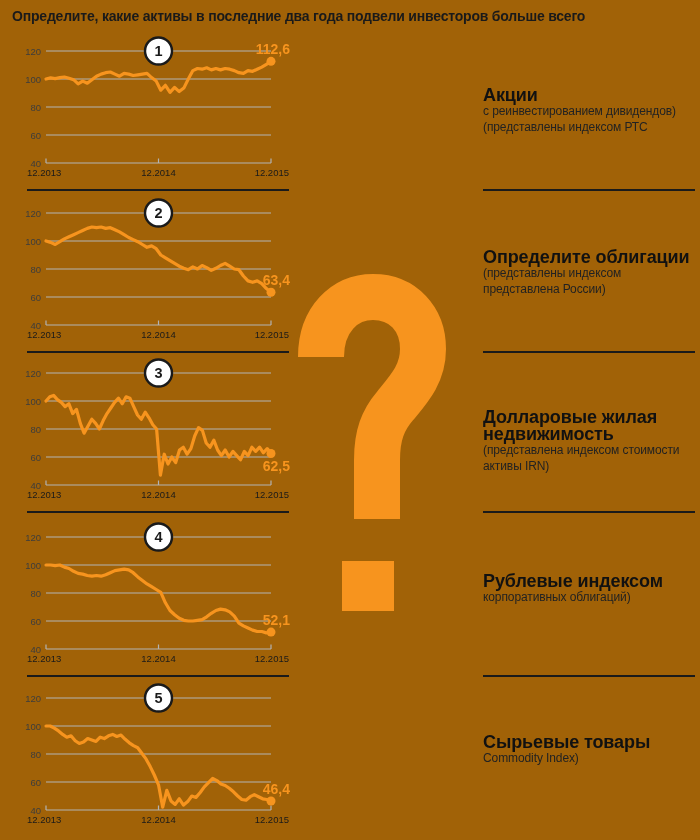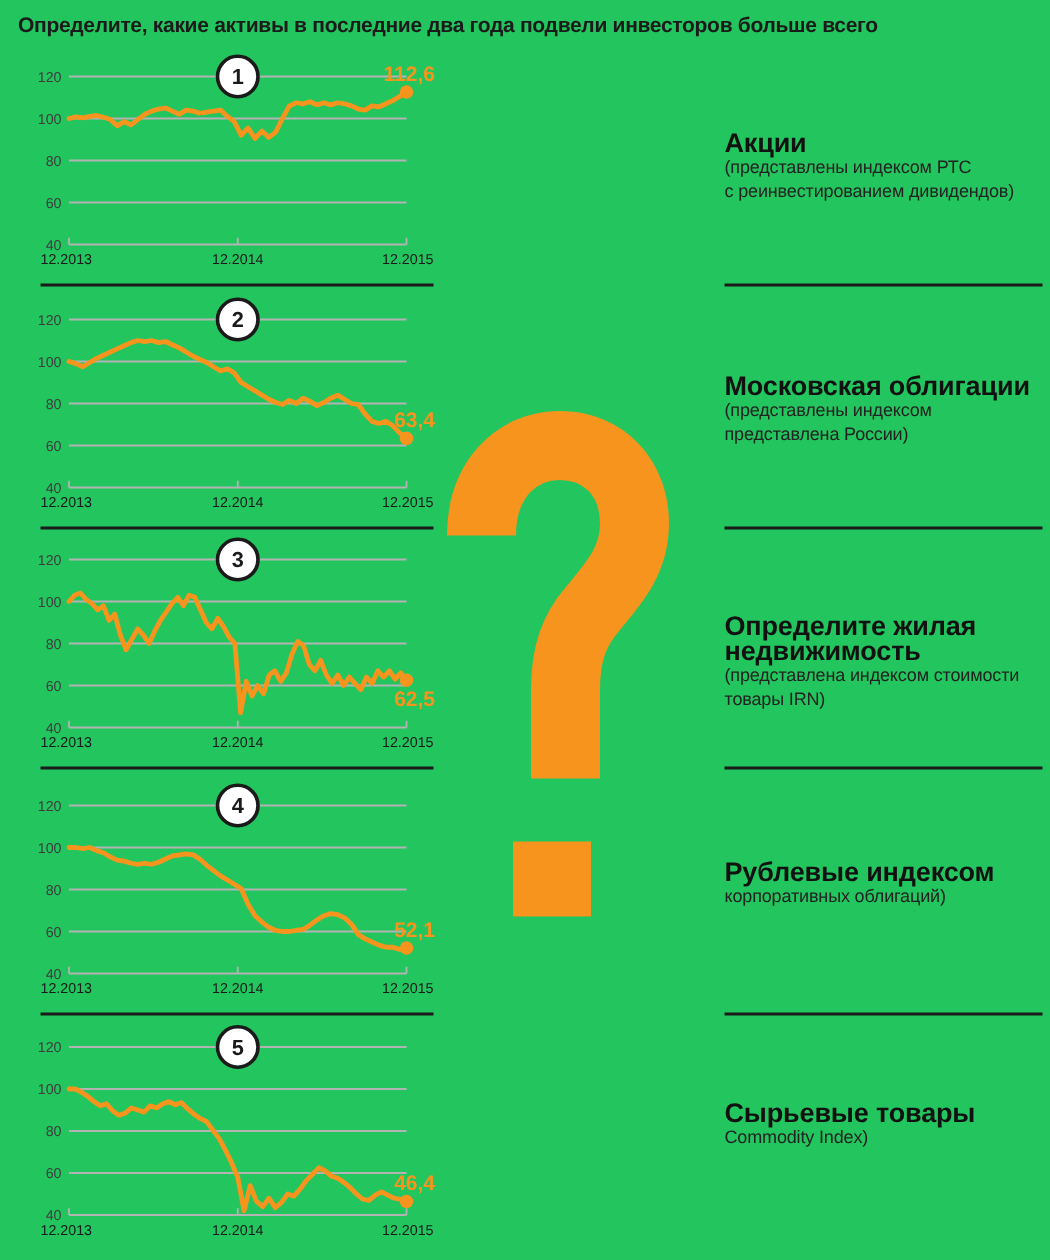--- a/index.html
+++ b/index.html
@@ -1,17 +1,17 @@
 <!DOCTYPE html>
 <html><head>
 <meta charset="utf-8">
 <style>
   html,body{margin:0;padding:0;background:#fff;}
   body{width:700px;height:840px;overflow:hidden;font-family:"Liberation Sans",sans-serif;}
-  .canvas{position:relative;width:700px;height:840px;background:#22c55e;}
+  .canvas{position:relative;width:700px;height:840px;background:#a16207;}
   .title{position:absolute;left:12px;top:8px;font-size:14px;font-weight:bold;color:#1a1a1a;letter-spacing:-0.2px;}
   .row{position:absolute;left:11px;width:700px;height:162px;}
   .chart{position:absolute;left:0;top:0;width:300px;height:160px;overflow:visible;}
   .label-block{position:absolute;left:472px;top:56px;width:216px;}
   .asset-name{font-size:18px;font-weight:bold;color:#111;line-height:17px;letter-spacing:-0.1px;}
   .asset-desc{font-size:12px;color:#222;line-height:15.5px;letter-spacing:-0.1px;}
   .sep-left{position:absolute;left:16px;top:158px;width:262px;height:2px;background:#1a1a1a;}
   .sep-right{position:absolute;left:472px;top:158px;width:212px;height:2px;background:#1a1a1a;}
   .qmark{position:absolute;left:297px;top:273px;width:150px;height:340px;overflow:visible;}
   svg text{font-family:"Liberation Sans",sans-serif;}
@@ -44,22 +44,22 @@
         <text x="147.5" y="145" text-anchor="middle" font-size="9.5" fill="#1A1A1A">12.2014</text>
         <text x="278" y="145" text-anchor="end" font-size="9.5" fill="#1A1A1A">12.2015</text>
         <polyline points="35.0,48.0 39.6,46.9 44.2,47.6 48.8,46.6 53.4,46.0 58.0,47.2 62.6,48.7 67.1,52.9 71.7,50.1 76.3,52.2 80.9,48.7 85.5,45.2 90.1,43.1 94.7,41.7 99.3,41.0 103.9,43.1 108.5,45.2 113.1,42.4 117.7,43.1 122.2,44.5 126.8,43.8 131.4,43.1 136.0,42.4 140.6,46.6 145.2,50.1 149.8,59.2 154.4,54.3 159.0,61.3 163.6,56.4 168.2,60.6 172.8,57.1 177.3,48.0 181.9,39.6 186.5,37.5 191.1,38.2 195.7,36.8 200.3,38.9 204.9,37.5 209.5,38.9 214.1,37.5 218.7,38.2 223.3,39.6 227.9,41.7 232.4,42.4 237.0,39.6 241.6,40.3 246.2,38.2 250.8,36.1 255.4,33.3 260.0,30.4" fill="none" stroke="#F7941E" stroke-width="3.2" stroke-linejoin="round" stroke-linecap="round"></polyline>
         <circle cx="260" cy="30.360000000000007" r="4.5" fill="#F7941E"></circle>
         <text x="279" y="22.860000000000007" text-anchor="end" font-size="14" font-weight="bold" fill="#F7941E">112,6</text>
         <circle cx="147.5" cy="20" r="13.5" fill="#fff" stroke="#1A1A1A" stroke-width="2.4"></circle>
         <text x="147.5" y="25" text-anchor="middle" font-size="14.5" font-weight="bold" fill="#1A1A1A">1</text>
       </svg>
       <div class="label-block">
         <div class="asset-name">Акции</div>
+        <div class="asset-desc">с реинвестированием дивидендов)</div>
         <div class="asset-desc">(представлены индексом РТС</div>
-        <div class="asset-desc">с реинвестированием дивидендов)</div>
       </div>
       <div class="sep-left"></div>
       <div class="sep-right"></div>
     </section>
     <section class="row" style="top: 193px;">
       <svg class="chart" viewBox="0 0 300 160">
         <line x1="35" x2="260" y1="20" y2="20" stroke="#B3B3B3" stroke-width="1.2"></line>
         <text x="30" y="23.5" text-anchor="end" font-size="9.5" fill="#3D3D3D">120</text>
         <line x1="35" x2="260" y1="48" y2="48" stroke="#B3B3B3" stroke-width="1.2"></line>
         <text x="30" y="51.5" text-anchor="end" font-size="9.5" fill="#3D3D3D">100</text>
@@ -75,21 +75,21 @@
         <text x="16" y="145" text-anchor="start" font-size="9.5" fill="#1A1A1A">12.2013</text>
         <text x="147.5" y="145" text-anchor="middle" font-size="9.5" fill="#1A1A1A">12.2014</text>
         <text x="278" y="145" text-anchor="end" font-size="9.5" fill="#1A1A1A">12.2015</text>
         <polyline points="35.0,48.0 39.6,49.4 44.2,51.5 48.8,48.7 53.4,45.9 58.0,43.8 62.6,41.7 67.1,39.6 71.7,37.5 76.3,35.4 80.9,34.0 85.5,34.7 90.1,34.0 94.7,35.4 99.3,34.7 103.9,36.8 108.5,38.9 113.1,41.7 117.7,44.5 122.2,46.6 126.8,48.7 131.4,51.5 136.0,54.3 140.6,52.9 145.2,55.7 149.8,62.0 154.4,64.8 159.0,67.6 163.6,70.4 168.2,73.2 172.8,75.3 177.3,76.7 181.9,73.9 186.5,76.0 191.1,72.5 195.7,74.6 200.3,77.4 204.9,75.3 209.5,72.5 214.1,70.4 218.7,73.2 223.3,76.0 227.9,76.7 232.4,83.0 237.0,87.9 241.6,89.3 246.2,87.9 250.8,90.7 255.4,95.6 260.0,99.2" fill="none" stroke="#F7941E" stroke-width="3.2" stroke-linejoin="round" stroke-linecap="round"></polyline>
         <circle cx="260" cy="99.24" r="4.5" fill="#F7941E"></circle>
         <text x="279" y="91.74" text-anchor="end" font-size="14" font-weight="bold" fill="#F7941E">63,4</text>
         <circle cx="147.5" cy="20" r="13.5" fill="#fff" stroke="#1A1A1A" stroke-width="2.4"></circle>
         <text x="147.5" y="25" text-anchor="middle" font-size="14.5" font-weight="bold" fill="#1A1A1A">2</text>
       </svg>
       <div class="label-block">
-        <div class="asset-name">Московская облигации</div>
+        <div class="asset-name">Определите облигации</div>
         <div class="asset-desc">(представлены индексом</div>
         <div class="asset-desc">представлена России)</div>
       </div>
       <div class="sep-left"></div>
       <div class="sep-right"></div>
     </section>
     <section class="row" style="top: 353px;">
       <svg class="chart" viewBox="0 0 300 160">
         <line x1="35" x2="260" y1="20" y2="20" stroke="#B3B3B3" stroke-width="1.2"></line>
         <text x="30" y="23.5" text-anchor="end" font-size="9.5" fill="#3D3D3D">120</text>
@@ -107,24 +107,24 @@
         <text x="16" y="145" text-anchor="start" font-size="9.5" fill="#1A1A1A">12.2013</text>
         <text x="147.5" y="145" text-anchor="middle" font-size="9.5" fill="#1A1A1A">12.2014</text>
         <text x="278" y="145" text-anchor="end" font-size="9.5" fill="#1A1A1A">12.2015</text>
         <polyline points="35.0,48.0 38.8,43.8 42.6,42.4 46.4,46.6 50.3,49.4 54.1,53.6 57.9,50.8 61.7,60.6 65.5,56.4 69.3,70.4 73.1,80.2 76.9,73.2 80.8,66.2 84.6,70.4 88.4,76.0 92.2,67.6 96.0,60.6 99.8,55.0 103.6,49.4 107.5,45.2 111.3,50.8 115.1,43.8 118.9,45.2 122.7,53.6 126.5,62.0 130.3,66.2 134.2,59.2 138.0,64.8 141.8,71.8 145.6,76.0 149.4,122.2 153.2,101.2 157.0,111.0 160.8,104.0 164.7,109.6 168.5,97.0 172.3,94.2 176.1,101.2 179.9,95.6 183.7,83.0 187.5,74.6 191.4,77.4 195.2,90.0 199.0,94.2 202.8,87.2 206.6,97.0 210.4,102.6 214.2,97.0 218.1,104.0 221.9,98.4 225.7,102.6 229.5,106.8 233.3,98.4 237.1,102.6 240.9,94.2 244.7,98.4 248.6,94.2 252.4,99.8 256.2,95.6 260.0,100.5" fill="none" stroke="#F7941E" stroke-width="3.2" stroke-linejoin="round" stroke-linecap="round"></polyline>
         <circle cx="260" cy="100.5" r="4.5" fill="#F7941E"></circle>
         <text x="279" y="117.5" text-anchor="end" font-size="14" font-weight="bold" fill="#F7941E">62,5</text>
         <circle cx="147.5" cy="20" r="13.5" fill="#fff" stroke="#1A1A1A" stroke-width="2.4"></circle>
         <text x="147.5" y="25" text-anchor="middle" font-size="14.5" font-weight="bold" fill="#1A1A1A">3</text>
       </svg>
       <div class="label-block">
-        <div class="asset-name">Определите жилая</div>
+        <div class="asset-name">Долларовые жилая</div>
         <div class="asset-name">недвижимость</div>
         <div class="asset-desc">(представлена индексом стоимости</div>
-        <div class="asset-desc">товары IRN)</div>
+        <div class="asset-desc">активы IRN)</div>
       </div>
       <div class="sep-left"></div>
       <div class="sep-right"></div>
     </section>
     <section class="row" style="top: 517px;">
       <svg class="chart" viewBox="0 0 300 160">
         <line x1="35" x2="260" y1="20" y2="20" stroke="#B3B3B3" stroke-width="1.2"></line>
         <text x="30" y="23.5" text-anchor="end" font-size="9.5" fill="#3D3D3D">120</text>
         <line x1="35" x2="260" y1="48" y2="48" stroke="#B3B3B3" stroke-width="1.2"></line>
         <text x="30" y="51.5" text-anchor="end" font-size="9.5" fill="#3D3D3D">100</text>

